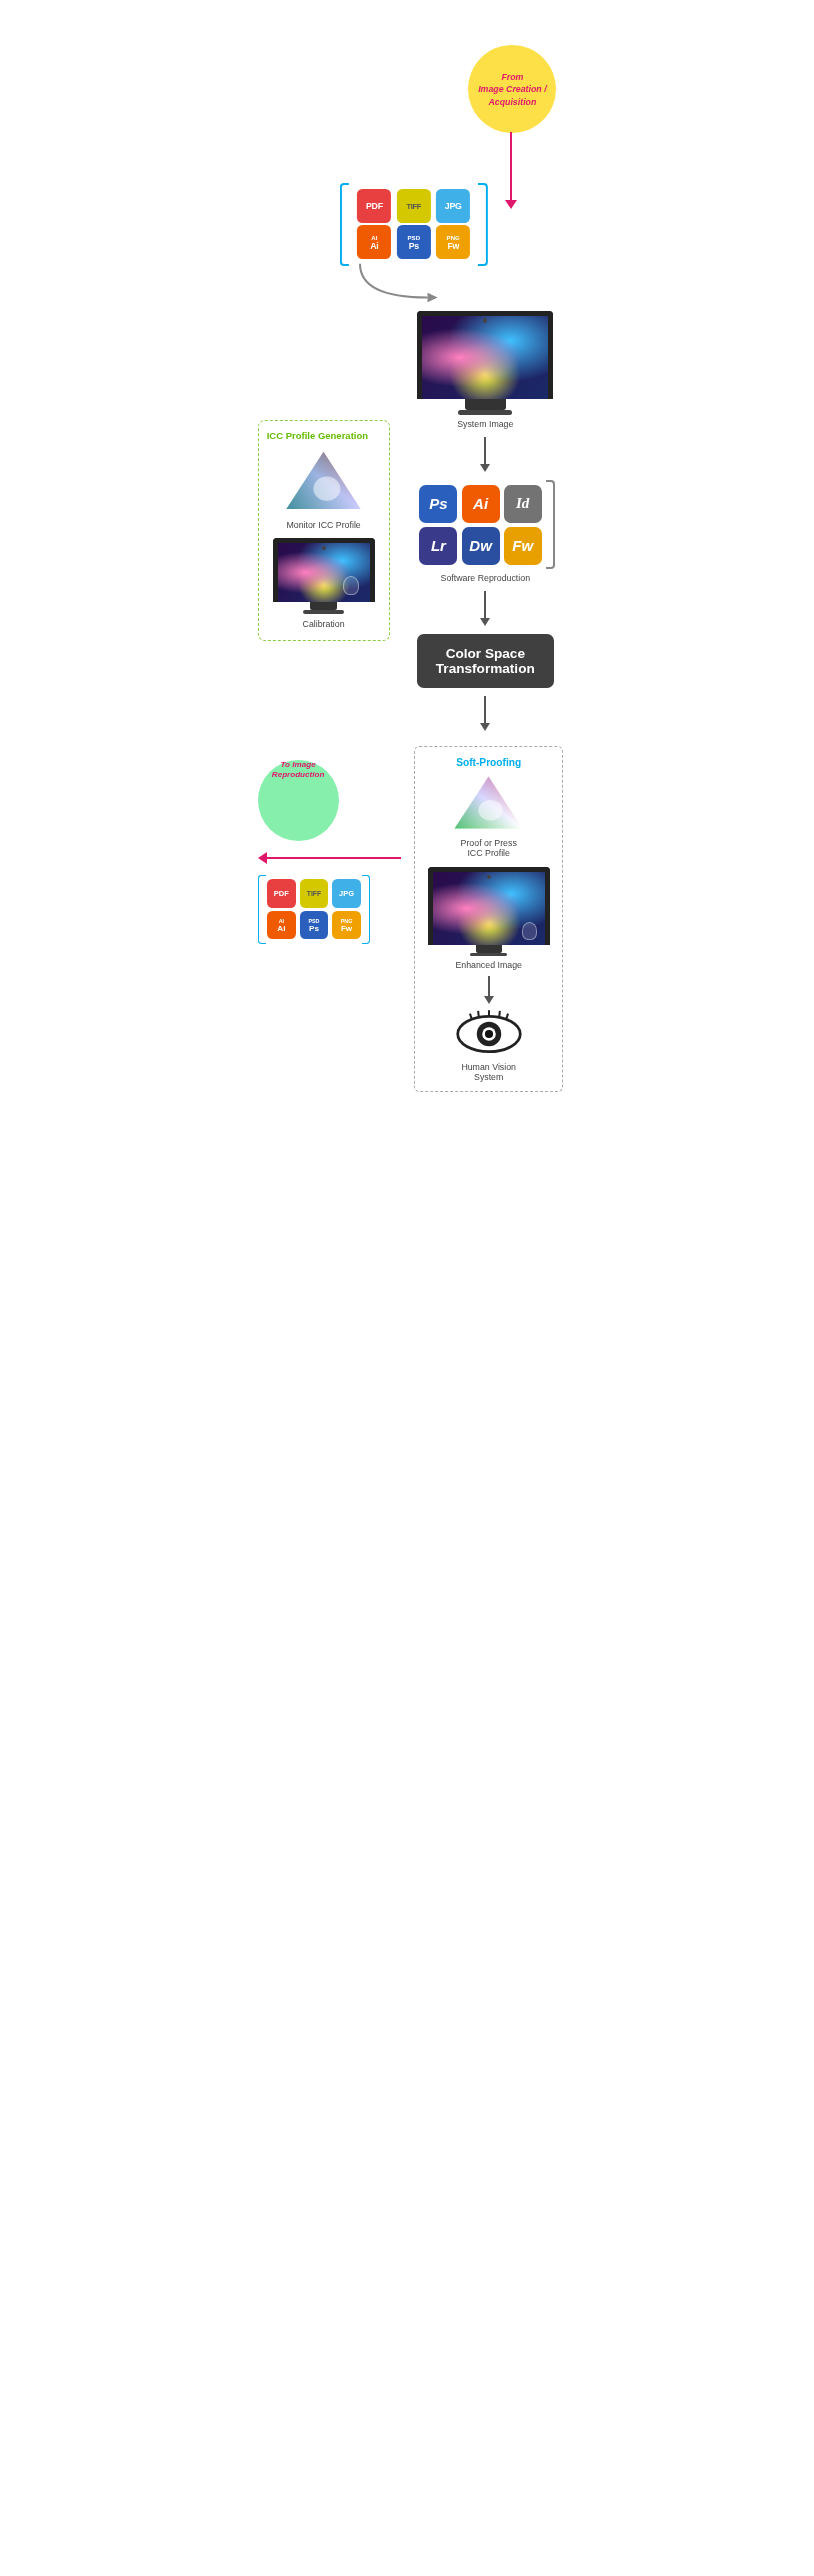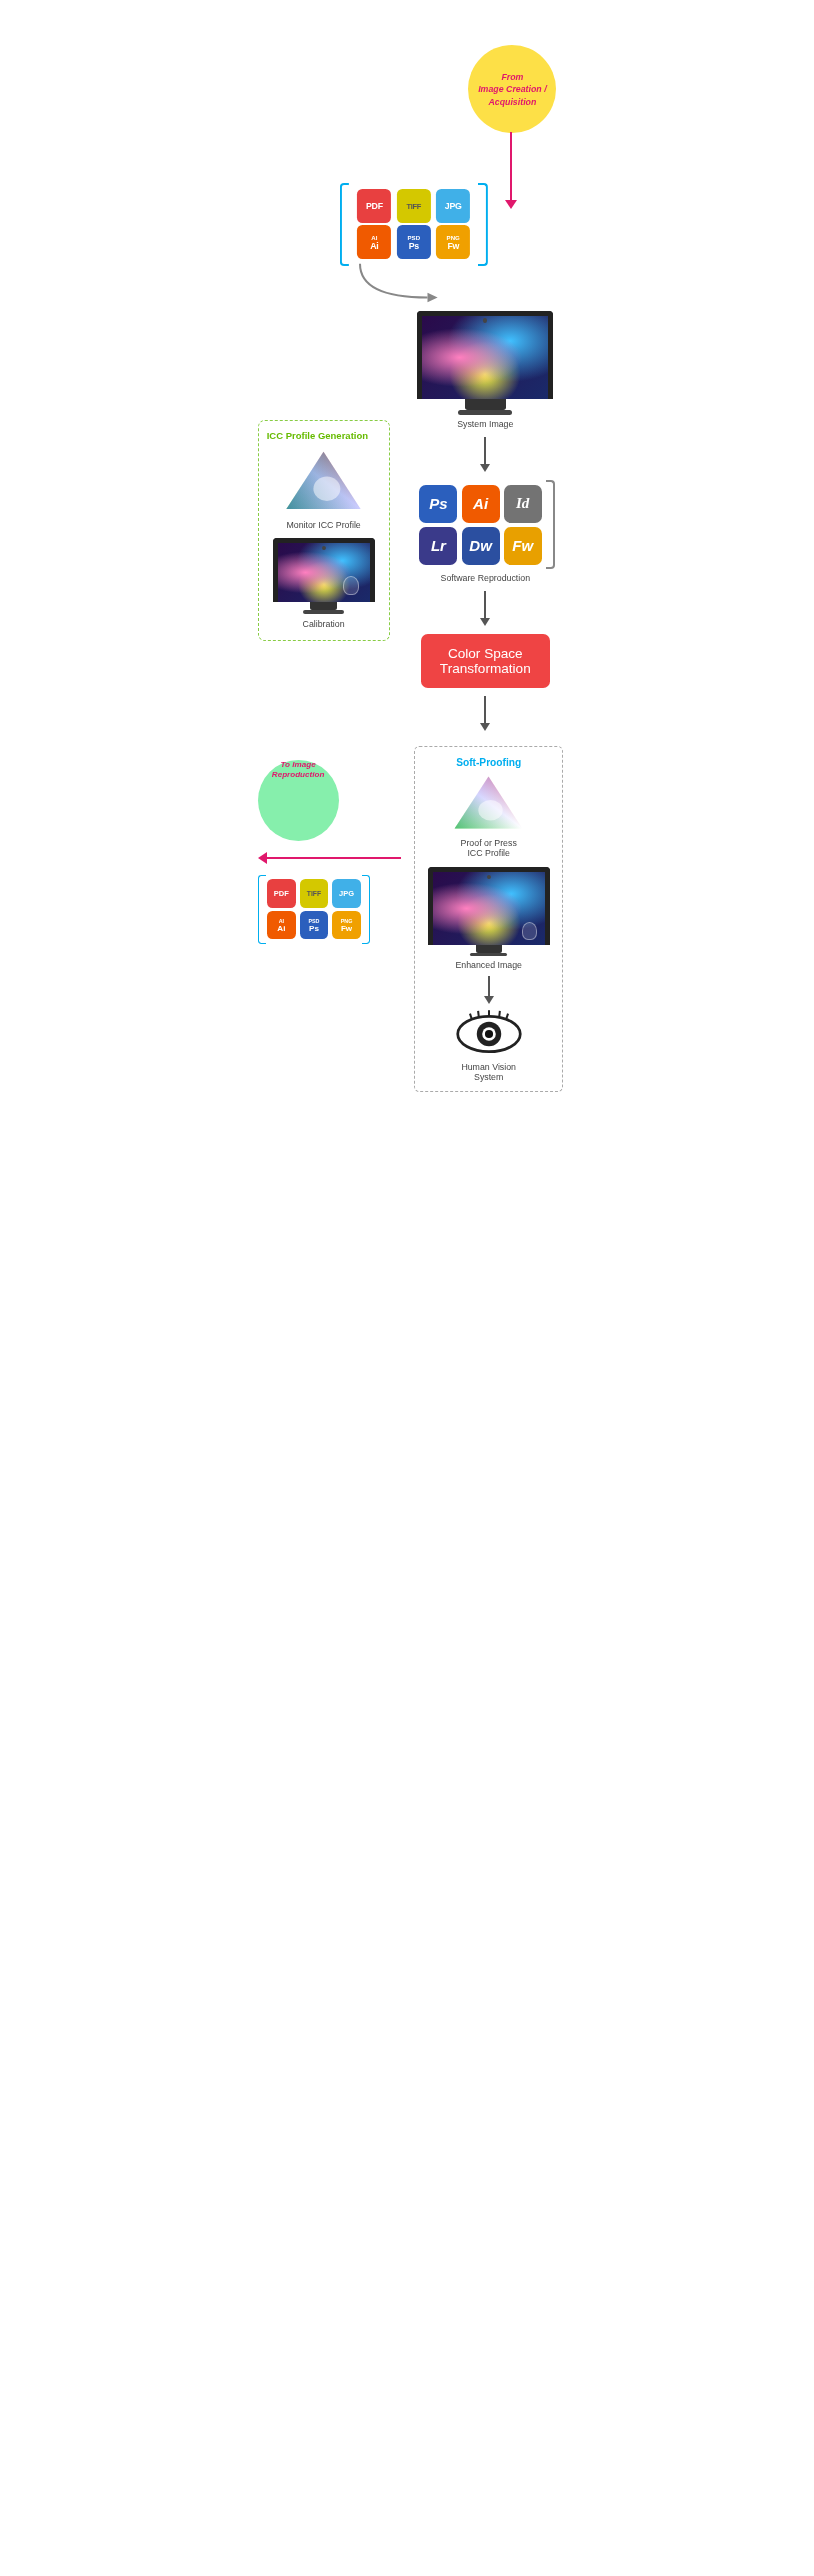--- a/index.html
+++ b/index.html
@@ -161,26 +161,26 @@
       align-items: center;
       justify-content: center;
       font-size: 15px;
       font-weight: 900;
       color: #fff;
       font-style: italic;
     }
 
     
     .cst-box {
-      background: #ef4444;
+      background: #404040;
       border-radius: 6.8px;
       padding: 12.2px 19px;
       text-align: center;
       color: #fff;
-      font-weight: normal;
+      font-weight: bold;
       font-size: 13.6px;
       display: inline-block;
     }
     .sp-title {
       color: #00aeef;
       font-weight: bold;
       font-size: 10.2px;
       margin-bottom: 5px;
       text-align: center;
     }

